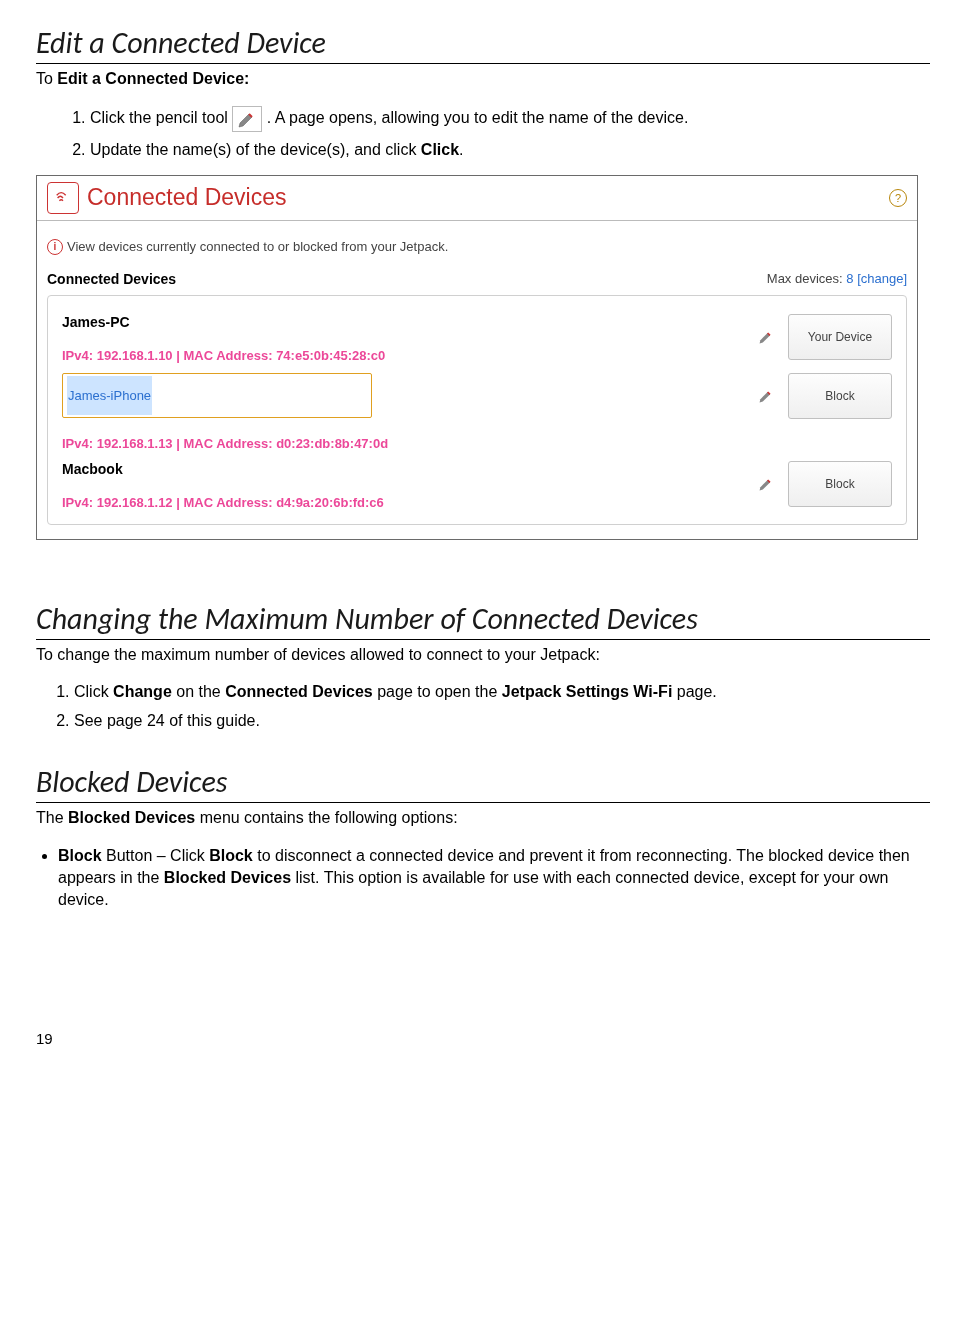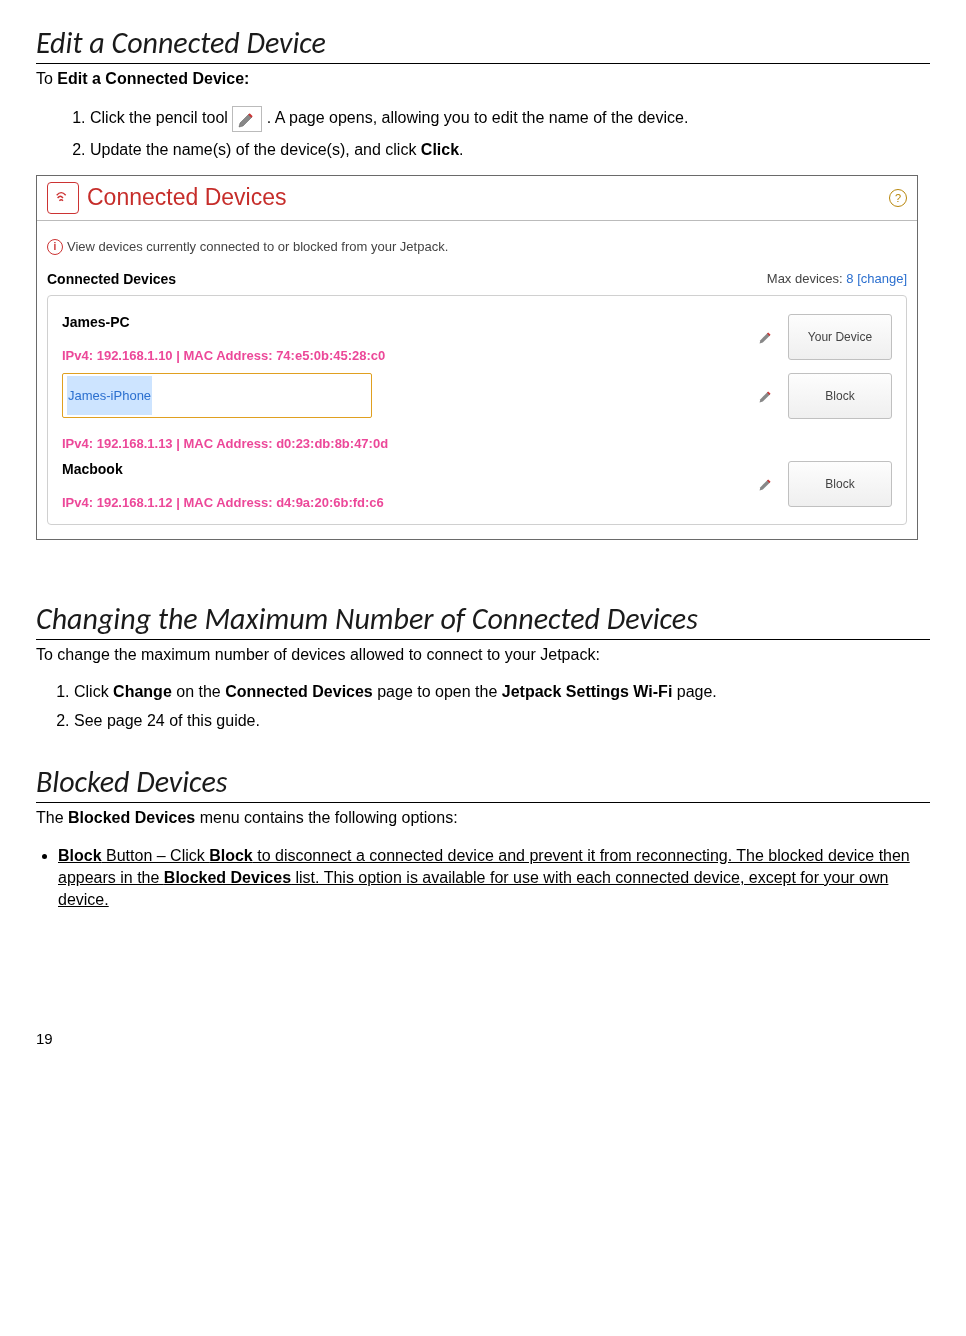--- a/index.html
+++ b/index.html
@@ -164,21 +164,21 @@
     font-size: 12px;
     color: #444;
     min-width: 78px;
     text-align: center;
   }
 
   ul.bullets {
     margin: 6px 0;
     padding-left: 22px;
   }
-  ul.bullets li { margin: 4px 0; line-height: 1.35; text-decoration: underline; }
+  ul.bullets li { margin: 4px 0; line-height: 1.35; }
 
   .page-number {
     text-align: left;
     margin-top: 120px;
     font-size: 15px;
   }
   b { font-weight: bold; }
 </style>
 </head>
 <body>

